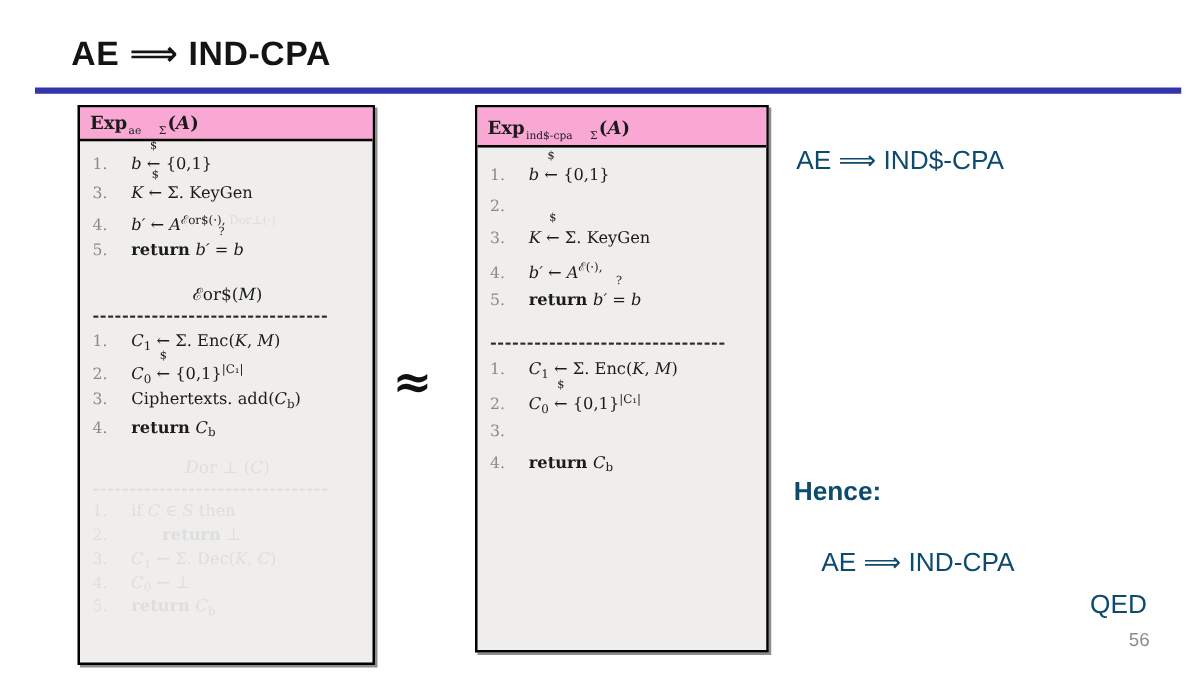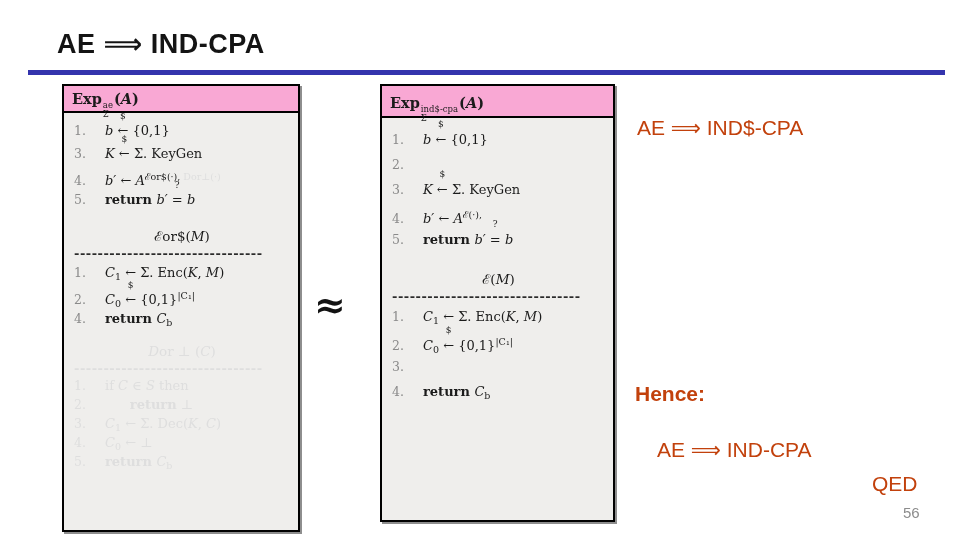--- a/index.html
+++ b/index.html
@@ -29,31 +29,31 @@
   .code-line.compact{height:19px;line-height:19px;}
   .code-line.sub{height:22px;line-height:22px;font-size:13.5px;text-align:center;}
   .code-line.dashes{height:14px;line-height:14px;font-weight:bold;letter-spacing:0.5px;color:#2a2a2a;overflow:hidden;}
   .ln{display:inline-block;width:31px;color:#8a8a8a;font-size:12.5px;}
   .sg-i{font-style:italic;}
   .sg-b{font-weight:bold;}
   .sg-sup{vertical-align:5px;font-size:9.5px;}
   .sg-sub{vertical-align:-3px;font-size:9.5px;}
   .st{position:relative;display:inline-block;}
   .stt{position:absolute;left:50%;transform:translateX(-50%);top:-0.80em;font-size:9px;line-height:1;}
-  .ss{display:inline-flex;flex-direction:column;font-size:8.5px;line-height:1.05;vertical-align:-4px;
-      margin:0 1px;text-align:left;font-weight:normal;}
+  .ss{display:inline-flex;flex-direction:row;font-size:8.5px;line-height:1.05;vertical-align:-4px;
+      margin:0 1px;text-align:left;font-weight:normal;gap:14px;}
   .fade, .fade .ln, .fade .sg-b, .fade .sg-i{color:#dedede !important;}
   .sgfade{color:#dedede !important;}
 
   
   .approx{position:absolute;left:314px;top:282px;font-size:38px;font-weight:bold;color:#111;
           font-family:"DejaVu Serif","Liberation Serif",serif;}
 
   
-  .rc{position:absolute;color:#c2410c;font-size:21px;white-space:nowrap;}
+  .rc{position:absolute;color:#0c4a6e;font-size:21px;white-space:nowrap;}
   .rc.bold{font-weight:bold;}
   .rc1{left:637px;top:116px;}
   .rc2{left:635px;top:219px;}
   .rc3{left:662px;top:277px;}
   .rc4{left:635px;top:382px;}
   .rc5{left:657px;top:438px;}
   .rc6{left:872px;top:472px;}
 
   .pagenum{position:absolute;left:903px;top:504px;font-size:15px;color:#8c8c8c;}
 </style>
@@ -73,20 +73,21 @@
     <div class="box-body" id="body-left">
         <div class="code-line"><span class="ln">1.</span><span class="sg-i">b</span><span class="sg-t"> </span><span class="st"><span class="stt">$</span><span class="stb">←</span></span><span class="sg-t"> {0,1}</span></div>
         <div class="code-line"><span class="ln">3.</span><span class="sg-i">K</span><span class="sg-t"> </span><span class="st"><span class="stt">$</span><span class="stb">←</span></span><span class="sg-t"> Σ. KeyGen</span></div>
         <div class="code-line"><span class="ln">4.</span><span class="sg-i">b′</span><span class="sg-t"> ← </span><span class="sg-i">A</span><span class="sg-sup">ℰor$(·),</span><span class="sg-sup sgfade"> Dor⊥(·)</span></div>
         <div class="code-line"><span class="ln">5.</span><span class="sg-b">return </span><span class="sg-i">b′</span><span class="sg-t"> </span><span class="st"><span class="stt">?</span><span class="stb">=</span></span><span class="sg-t"> </span><span class="sg-i">b</span></div>
         <div style="height: 14px;"></div>
         <div class="code-line sub"><span class="sg-t">ℰor$(</span><span class="sg-i">M</span><span class="sg-t">)</span></div>
         <div class="code-line dashes">--------------------------------</div>
         <div class="code-line"><span class="ln">1.</span><span class="sg-i">C</span><span class="sg-sub">1</span><span class="sg-t"> ← Σ. Enc(</span><span class="sg-i">K</span><span class="sg-t">, </span><span class="sg-i">M</span><span class="sg-t">)</span></div>
         <div class="code-line"><span class="ln">2.</span><span class="sg-i">C</span><span class="sg-sub">0</span><span class="sg-t"> </span><span class="st"><span class="stt">$</span><span class="stb">←</span></span><span class="sg-t"> {0,1}</span><span class="sg-sup">|C₁|</span></div>
+        <div class="code-line"><span class="ln">3.</span><span class="sg-t">Ciphertexts. add(</span><span class="sg-i">C</span><span class="sg-sub">b</span><span class="sg-t">)</span></div>
         <div class="code-line"><span class="ln">4.</span><span class="sg-b">return </span><span class="sg-i">C</span><span class="sg-sub">b</span></div>
         <div style="height: 10px;"></div>
         <div class="code-line fade sub"><span class="sg-i">D</span><span class="sg-t">or ⊥ (</span><span class="sg-i">C</span><span class="sg-t">)</span></div>
         <div class="code-line fade dashes">--------------------------------</div>
         <div class="code-line fade compact"><span class="ln">1.</span><span class="sg-t">if </span><span class="sg-i">C</span><span class="sg-t"> ∈ </span><span class="sg-i">S</span><span class="sg-t"> then</span></div>
         <div class="code-line fade compact"><span class="ln">2.</span><span class="sg-t">&nbsp;&nbsp;&nbsp;&nbsp;&nbsp;&nbsp;</span><span class="sg-b">return</span><span class="sg-t"> ⊥</span></div>
         <div class="code-line fade compact"><span class="ln">3.</span><span class="sg-i">C</span><span class="sg-sub">1</span><span class="sg-t"> ← Σ. Dec(</span><span class="sg-i">K</span><span class="sg-t">, </span><span class="sg-i">C</span><span class="sg-t">)</span></div>
         <div class="code-line fade compact"><span class="ln">4.</span><span class="sg-i">C</span><span class="sg-sub">0</span><span class="sg-t"> ← ⊥</span></div>
         <div class="code-line fade compact"><span class="ln">5.</span><span class="sg-b">return </span><span class="sg-i">C</span><span class="sg-sub">b</span></div>
       </div>
@@ -99,21 +100,20 @@
           <span>ind$-cpa</span>
           <span>Σ</span>
         </span><span class="sg-t">(</span><span class="sg-i">A</span><span class="sg-t">)</span></div>
     <div class="box-body" id="body-right">
         <div class="code-line"><span class="ln">1.</span><span class="sg-i">b</span><span class="sg-t"> </span><span class="st"><span class="stt">$</span><span class="stb">←</span></span><span class="sg-t"> {0,1}</span></div>
         <div class="code-line"><span class="ln">2.</span></div>
         <div class="code-line"><span class="ln">3.</span><span class="sg-i">K</span><span class="sg-t"> </span><span class="st"><span class="stt">$</span><span class="stb">←</span></span><span class="sg-t"> Σ. KeyGen</span></div>
         <div class="code-line"><span class="ln">4.</span><span class="sg-i">b′</span><span class="sg-t"> ← </span><span class="sg-i">A</span><span class="sg-sup">ℰ(·),</span></div>
         <div class="code-line"><span class="ln">5.</span><span class="sg-b">return </span><span class="sg-i">b′</span><span class="sg-t"> </span><span class="st"><span class="stt">?</span><span class="stb">=</span></span><span class="sg-t"> </span><span class="sg-i">b</span></div>
         <div style="height: 16px;"></div>
-        <div class="code-line sub"><span class="sg-t">ℰ(</span><span class="sg-i">M</span><span class="sg-t">)</span></div>
         <div class="code-line dashes">--------------------------------</div>
         <div class="code-line"><span class="ln">1.</span><span class="sg-i">C</span><span class="sg-sub">1</span><span class="sg-t"> ← Σ. Enc(</span><span class="sg-i">K</span><span class="sg-t">, </span><span class="sg-i">M</span><span class="sg-t">)</span></div>
         <div class="code-line"><span class="ln">2.</span><span class="sg-i">C</span><span class="sg-sub">0</span><span class="sg-t"> </span><span class="st"><span class="stt">$</span><span class="stb">←</span></span><span class="sg-t"> {0,1}</span><span class="sg-sup">|C₁|</span></div>
         <div class="code-line"><span class="ln">3.</span></div>
         <div class="code-line"><span class="ln">4.</span><span class="sg-b">return </span><span class="sg-i">C</span><span class="sg-sub">b</span></div>
       </div>
   </div>
 
   <div class="rc rc1">AE ⟹ IND$-CPA</div>
   <div class="rc rc4 bold">Hence:</div>

